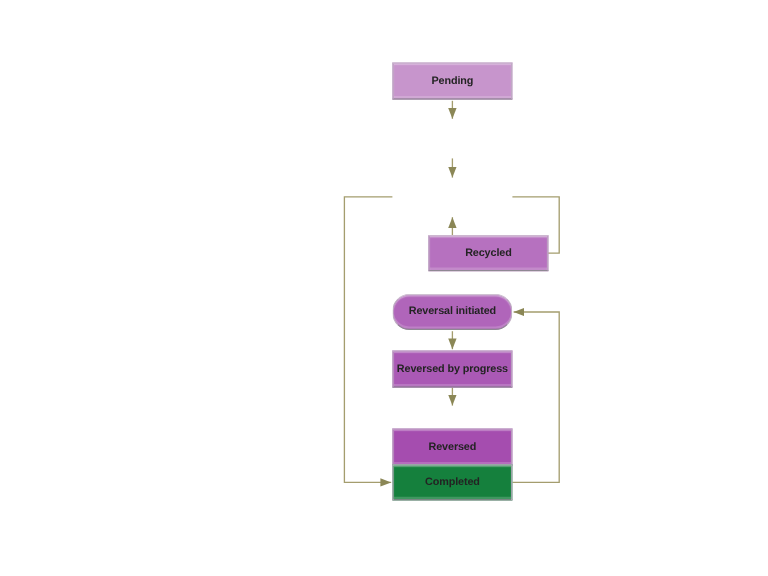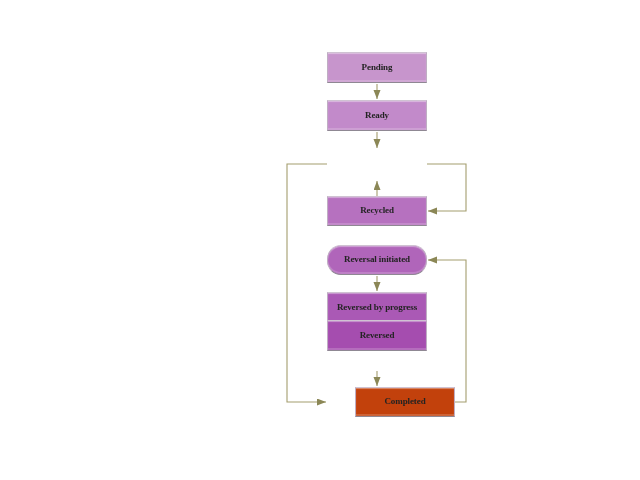--- a/index.html
+++ b/index.html
@@ -1,38 +1,38 @@
 <!DOCTYPE html>
 <html><head>
 <meta charset="utf-8">
 <style>
   html,body{margin:0;padding:0;background:#ffffff;}
   #canvas{
     position:relative;width:640px;height:480px;background:#ffffff;overflow:hidden;
-    font-family:Liberation Serif, serif;
+    font-family:Liberation Sans, sans-serif;
   }
   #edges{position:absolute;left:0;top:0;width:640px;height:480px;}
   .node{
     position:absolute;left:327px;width:100px;
     display:flex;align-items:center;justify-content:center;
     border:1px solid #bfaec3;border-top-color:#cfc2d2;border-bottom-color:#8f8893;
     box-shadow:inset 0 1px 1px rgba(255,255,255,0.40), inset 0 -2px 0 rgba(255,255,255,0.18);
     box-sizing:border-box;
   }
   .node span{
     font-size:9px;font-weight:bold;color:#232323;letter-spacing:-0.1px;
     text-align:center;line-height:1.1;
   }
   #n0{top:52px;height:31px}
   #n1{top:100px;height:31px}
   #n2{top:149px;height:31px}
   #n3{top:196px;height:30px}
   #n4{top:245px;height:30px}
   #n5{top:292px;height:31px}
-  #n6{top:320px;height:31px}
+  #n6{top:357px;height:31px}
   #n7{top:387px;height:30px}
   .edge{fill:none;stroke-width:1.1;}
 </style>
 </head>
 <body>
 
 <div id="canvas">
 
   <svg id="edges" width="640" height="480" viewBox="0 0 640 480" xmlns="http://www.w3.org/2000/svg">
     <defs>
@@ -50,38 +50,35 @@
       <path d="M377,371 L377,386" marker-end="url(#arr)"></path>
       <path d="M327,164 L287,164 L287,402 L326,402" marker-end="url(#arr)"></path>
       <path d="M427,402 L466,402 L466,260 L428,260" marker-end="url(#arr)"></path>
     </g>
   </svg>
 
   <div class="node" id="n0" style="background-color: rgb(199, 149, 204);">
     <span>Pending</span>
   </div>
 
-  <div class="node" id="n1" style="background-color: rgb(194, 138, 202);">
-    <span>Ready</span>
-  </div>
 
 
-  <div class="node" id="n3" style="background-color: rgb(182, 113, 191);">
+  <div class="node" id="n3" style="background-color: rgb(182, 113, 191); margin-left: 30px;">
     <span>Recycled</span>
   </div>
 
   <div class="node" id="n4" style="background-color: rgb(176, 101, 186); border-radius: 14px;">
     <span>Reversal initiated</span>
   </div>
 
   <div class="node" id="n5" style="background-color: rgb(170, 89, 181);">
     <span>Reversed by progress</span>
   </div>
 
   <div class="node" id="n6" style="background-color: rgb(165, 77, 175);">
     <span>Reversed</span>
   </div>
 
-  <div class="node" id="n7" style="background-color: #c2410c; margin-left: 28px;">
+  <div class="node" id="n7" style="background-color: #15803d;">
     <span>Completed</span>
   </div>
 
 </div>
 
 </body></html>

